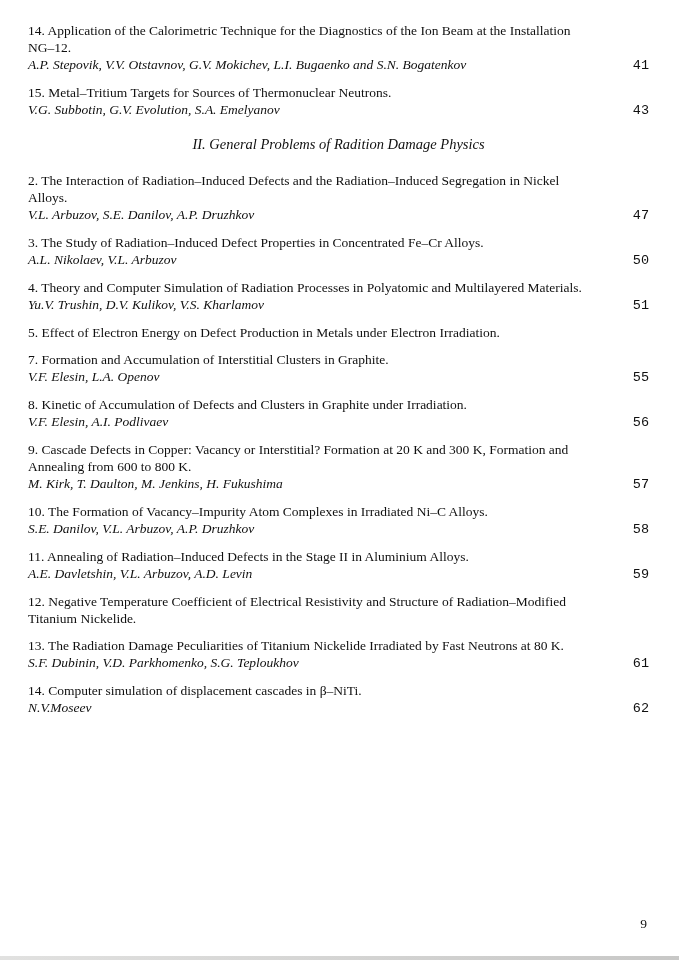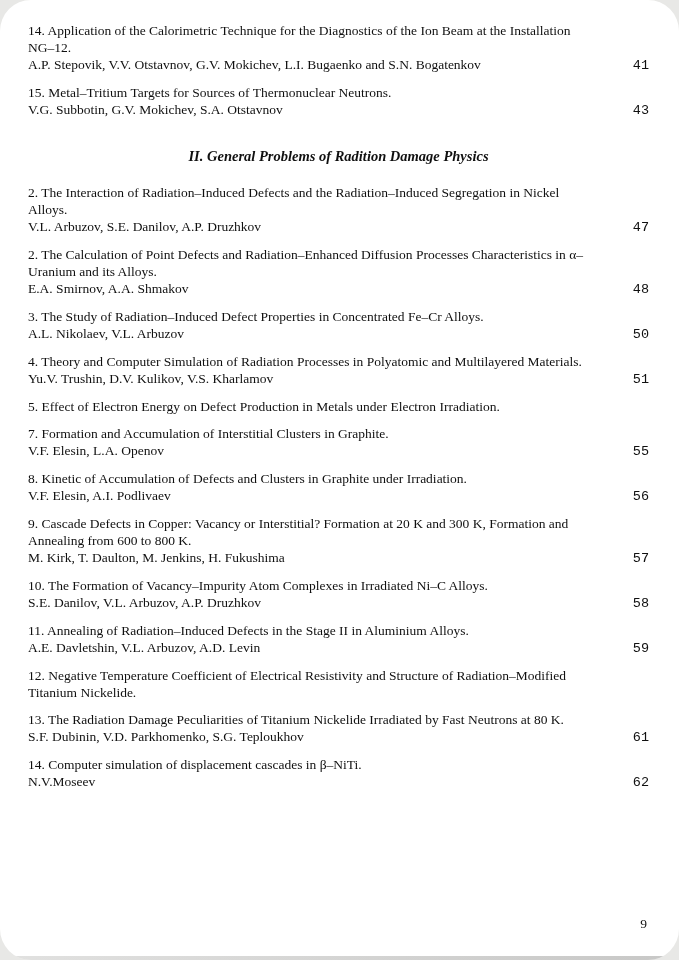--- a/index.html
+++ b/index.html
@@ -13,49 +13,49 @@
     height: 960px;
     margin: 0 auto;
     background: #ffffff;
     font-family: "Liberation Serif", "DejaVu Serif", serif;
     color: #101010;
     font-size: 13.5px;
     line-height: 17px;
     box-sizing: border-box;
     padding: 22px 30px 0 28px;
     overflow: hidden;
-    border-radius: 31px;
   }
   .entry {
     margin-bottom: 10px;
   }
   .entry-title {
     padding-right: 52px;
   }
   .entry-meta {
     display: flex;
     justify-content: space-between;
     align-items: baseline;
   }
   .entry-authors {
     flex: 1 1 auto;
     padding-right: 12px;
+    font-style: italic;
   }
   .entry-page {
     flex: 0 0 auto;
     text-align: right;
     min-width: 24px;
     font-family: Liberation Mono, monospace;
   }
   .section-heading {
     text-align: center;
     font-size: 14.5px;
-    font-weight: bold;
+    font-weight: normal;
     font-style: italic;
-    margin: 28px 0 18px 0;
+    margin: 16px 0 18px 0;
     line-height: 19px;
   }
   .page-number {
     position: absolute;
     right: 32px;
     bottom: 28px;
     font-size: 13.5px;
   }
   .scan-edge {
     position: absolute;
@@ -77,44 +77,37 @@
     <div class="entry-title">14. Application of the Calorimetric Technique for the Diagnostics of the Ion Beam at the Installation NG–12.</div>
     <div class="entry-meta">
       <span class="entry-authors">A.P. Stepovik, V.V. Otstavnov, G.V. Mokichev, L.I. Bugaenko and S.N. Bogatenkov</span>
       <span class="entry-page">41</span>
     </div>
   </div>
 
   <div class="entry">
     <div class="entry-title">15. Metal–Tritium  Targets for Sources of Thermonuclear Neutrons.</div>
     <div class="entry-meta">
-      <span class="entry-authors">V.G. Subbotin, G.V. Mokichev, S.A. Otstavnov</span>
+      <span class="entry-authors">V.G. Subbotin, G.V. Evolution, S.A. Emelyanov</span>
       <span class="entry-page">43</span>
     </div>
   </div>
 </div>
 
   <h2 class="section-heading">II. General Problems of Radition Damage Physics</h2>
 
   <div id="entries">
   <div class="entry">
     <div class="entry-title">2. The Interaction of Radiation–Induced Defects and the Radiation–Induced Segregation in Nickel Alloys.</div>
     <div class="entry-meta">
       <span class="entry-authors">V.L. Arbuzov, S.E. Danilov,  A.P. Druzhkov</span>
       <span class="entry-page">47</span>
     </div>
   </div>
 
-  <div class="entry">
-    <div class="entry-title">2. The Calculation of Point Defects and Radiation–Enhanced Diffusion Processes Characteristics in α–Uranium and its Alloys.</div>
-    <div class="entry-meta">
-      <span class="entry-authors">E.A. Smirnov, A.A. Shmakov</span>
-      <span class="entry-page">48</span>
-    </div>
-  </div>
 
   <div class="entry">
     <div class="entry-title">3. The Study of Radiation–Induced Defect Properties in Concentrated Fe–Cr Alloys.</div>
     <div class="entry-meta">
       <span class="entry-authors">A.L. Nikolaev, V.L. Arbuzov</span>
       <span class="entry-page">50</span>
     </div>
   </div>
 
   <div class="entry">

